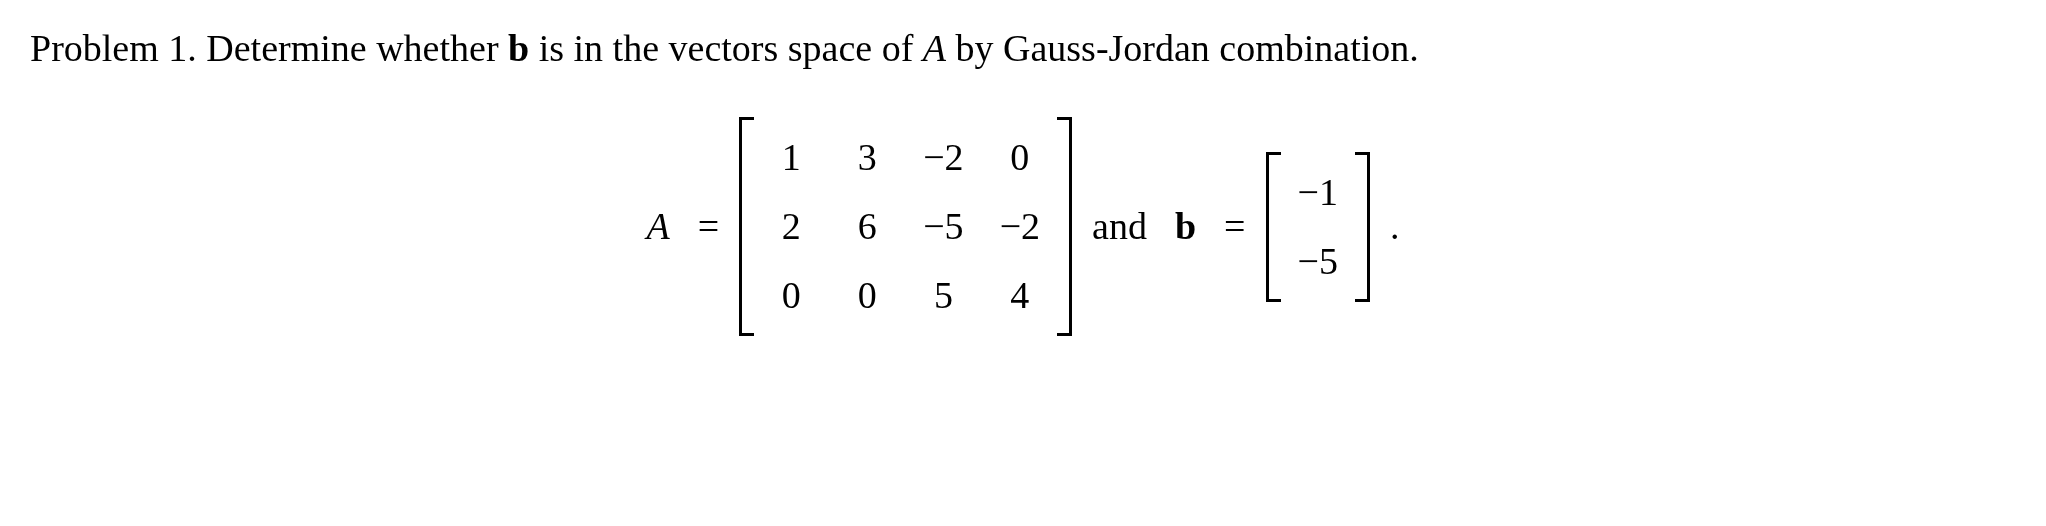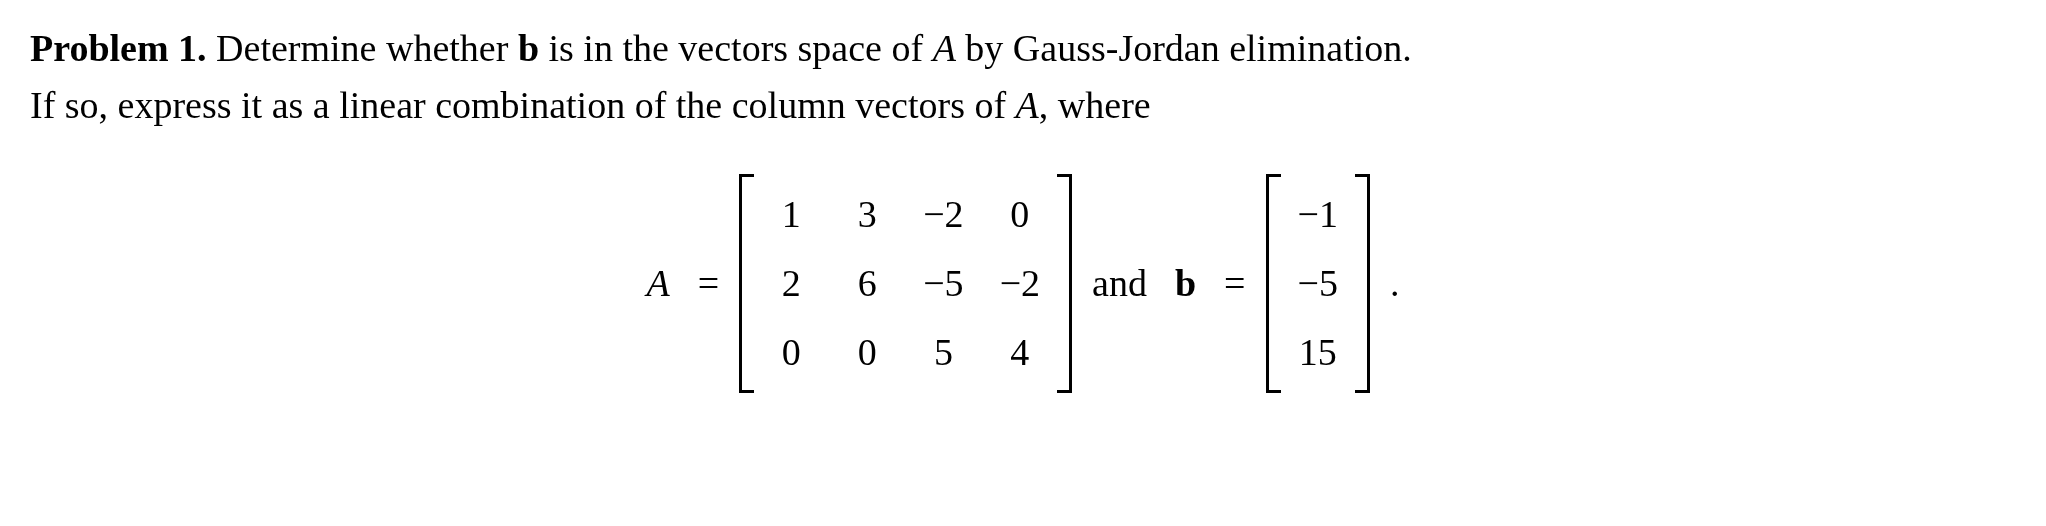--- a/index.html
+++ b/index.html
@@ -5,21 +5,21 @@
     body {
       font-family: "Times New Roman", Times, serif;
       font-size: 38px;
       margin: 0;
       padding: 20px 30px;
       background: #ffffff;
       color: #000000;
       line-height: 1.5;
     }
     .problem-label {
-      font-weight: bold;
+      font-weight: normal;
     }
     .math-var {
       font-style: italic;
       font-family: "Times New Roman", Times, serif;
     }
     .bold-var {
       font-weight: bold;
     }
     .equation-block {
       display: flex;
@@ -62,24 +62,21 @@
     }
     .eq-text {
       padding: 0 8px;
     }
   </style>
 </head>
 <body>
 
 <div>
   <div>
-    <span class="problem-label">Problem 1.</span><span> Determine whether </span><span class="bold-var">b</span><span> is in the vectors space of </span><span class="math-var">A</span><span> by Gauss-Jordan elimination.</span>
-  </div>
-  <div>
-    <span>If so, express it as a linear combination of the column vectors of </span><span class="math-var">A</span><span>, where</span>
+    <span class="problem-label">Problem 1.</span><span> Determine whether </span><span class="bold-var">b</span><span> is in the vectors space of </span><span class="math-var">A</span><span> by Gauss-Jordan combination.</span>
   </div>
 </div>
 
 <div class="equation-block">
   <span class="math-var eq-text">A</span>
   <span class="eq-text"> = </span>
   <div class="matrix">
     <table class="matrix-table">
       <tbody>
           <tr>
@@ -108,20 +105,17 @@
   <span class="eq-text"> = </span>
   <div class="matrix">
     <table class="matrix-table">
       <tbody>
           <tr>
         <td>−1</td>
       </tr>
       <tr>
         <td>−5</td>
       </tr>
-      <tr>
-        <td>15</td>
-      </tr>
     </tbody>
       </table>
   </div>
   <span class="eq-text"> .</span>
 </div>
 
 </body></html>

